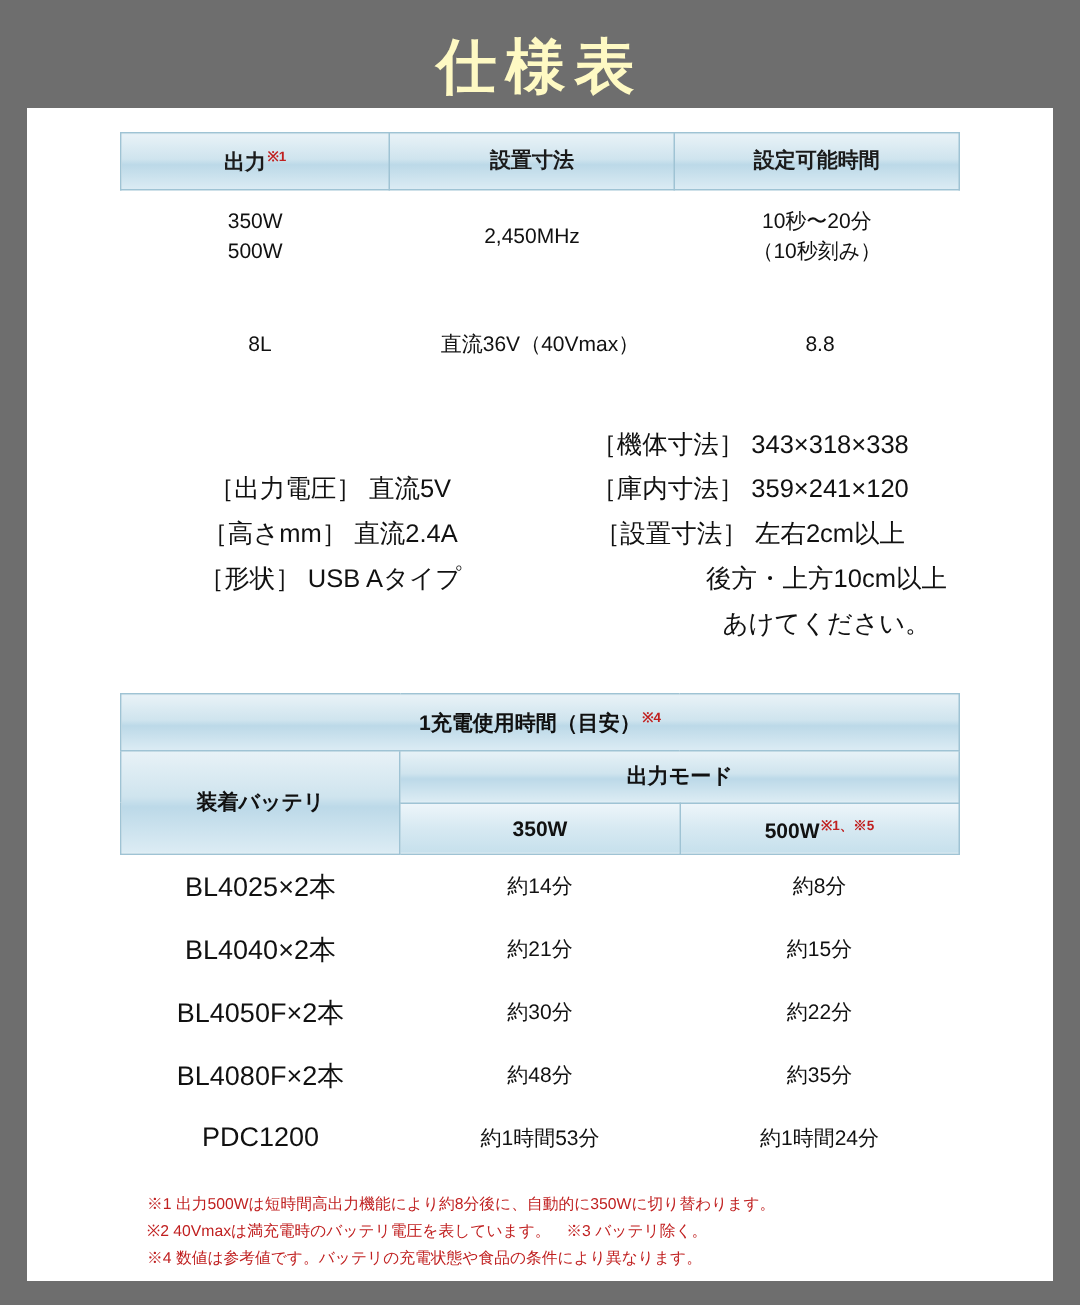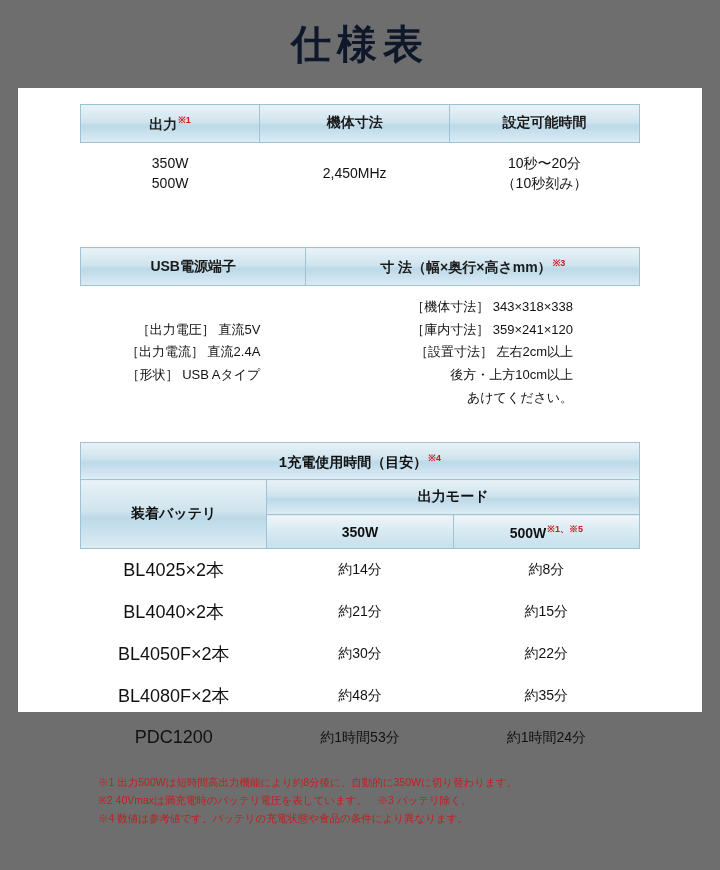--- a/index.html
+++ b/index.html
@@ -20,31 +20,31 @@
     background: #6e6e6e;
   }
   .title-bar {
     height: 88px;
     display: flex;
     align-items: center;
     justify-content: center;
     background: #6e6e6e;
   }
   .title-bar .title {
-    color: #0f172a;
+    color: #fef9c3;
     font-size: 40px;
     font-weight: bold;
     letter-spacing: 6px;
   }
   .sheet {
     position: absolute;
     left: 18px;
-    top: 88px;
+    top: 72px;
     width: 684px;
-    height: 624px;
+    height: 782px;
     background: #ffffff;
   }
   .inner {
     position: relative;
     padding: 16px 26px 8px 26px;
   }
 
   
   .tbl {
     width: 560px;
@@ -74,23 +74,23 @@
     color: #c02020;
     font-size: 9px;
     font-weight: bold;
     vertical-align: super;
     margin-left: 1px;
   }
   .blk {
     margin-bottom: 22px;
   }
   .left-list {
-    text-align: right;
+    text-align: center;
     display: inline-block;
-    font-size: 13px;
+    font-size: 17px;
     line-height: 1.75;
   }
 
   
   .bat {
     width: 560px;
     margin: 0 auto;
     border-collapse: collapse;
     table-layout: fixed;
   }
@@ -99,21 +99,20 @@
     color: #111;
     text-align: center;
     padding: 12px 2px;
   }
   .bat .band {
     background: linear-gradient(to bottom, #e8f2f7 0%, #cfe4ee 45%, #bcd9e8 55%, #dcecf4 100%);
     border: 1px solid #9fc3d4;
     font-weight: bold;
     font-size: 14px;
     padding: 8px 2px;
-    font-family: Liberation Mono, monospace;
   }
   .bat .band-sub {
     background: linear-gradient(to bottom, #eef6fa 0%, #d7e9f2 50%, #c6e0ec 100%);
     border: 1px solid #9fc3d4;
     font-weight: bold;
     font-size: 14px;
     padding: 7px 2px;
   }
   .bat .rowlabel {
     font-size: 18px;
@@ -139,53 +138,54 @@
     <div class="title">仕様表</div>
   </div>
 
   <div class="sheet">
     <div class="inner">
 
       <table class="tbl blk">
         <tbody>
             <tr class="hdr-row">
           <td style="width:32%"><span>出力</span><sup class="note">※1</sup></td>
-          <td style="width:34%">機体寸法</td>
+          <td style="width:34%">設置寸法</td>
           <td style="width:34%">設定可能時間</td>
         </tr>
         <tr class="body-row">
           <td>
             <div>350W</div>
             <div>500W</div>
           </td>
           <td>2,450MHz</td>
           <td>
             <div>10秒〜20分</div>
             <div>（10秒刻み）</div>
           </td>
         </tr>
       </tbody>
         </table>
 
       <table class="tbl blk">
         <tbody>
+        <tr class="body-row">
+          <td>8L</td>
+          <td>直流36V（40Vmax）</td>
+          <td>8.8</td>
+        </tr>
       </tbody>
         </table>
 
       <table class="tbl blk">
         <tbody>
-            <tr class="hdr-row">
-          <td style="width:40%">USB電源端子</td>
-          <td style="width:60%"><span>寸 法（幅×奥行×高さmm）</span><sup class="note">※3</sup></td>
-        </tr>
         <tr class="body-row">
           <td>
             <div class="left-list">
               <div>［出力電圧］ 直流5V</div>
-              <div>［出力電流］ 直流2.4A</div>
+              <div>［高さmm］ 直流2.4A</div>
               <div>［形状］ USB Aタイプ</div>
             </div>
           </td>
           <td>
             <div class="left-list">
               <div>［機体寸法］ 343×318×338</div>
               <div>［庫内寸法］ 359×241×120</div>
               <div>［設置寸法］ 左右2cm以上</div>
               <div>　　　　　　後方・上方10cm以上</div>
               <div>　　　　　　あけてください。</div>

